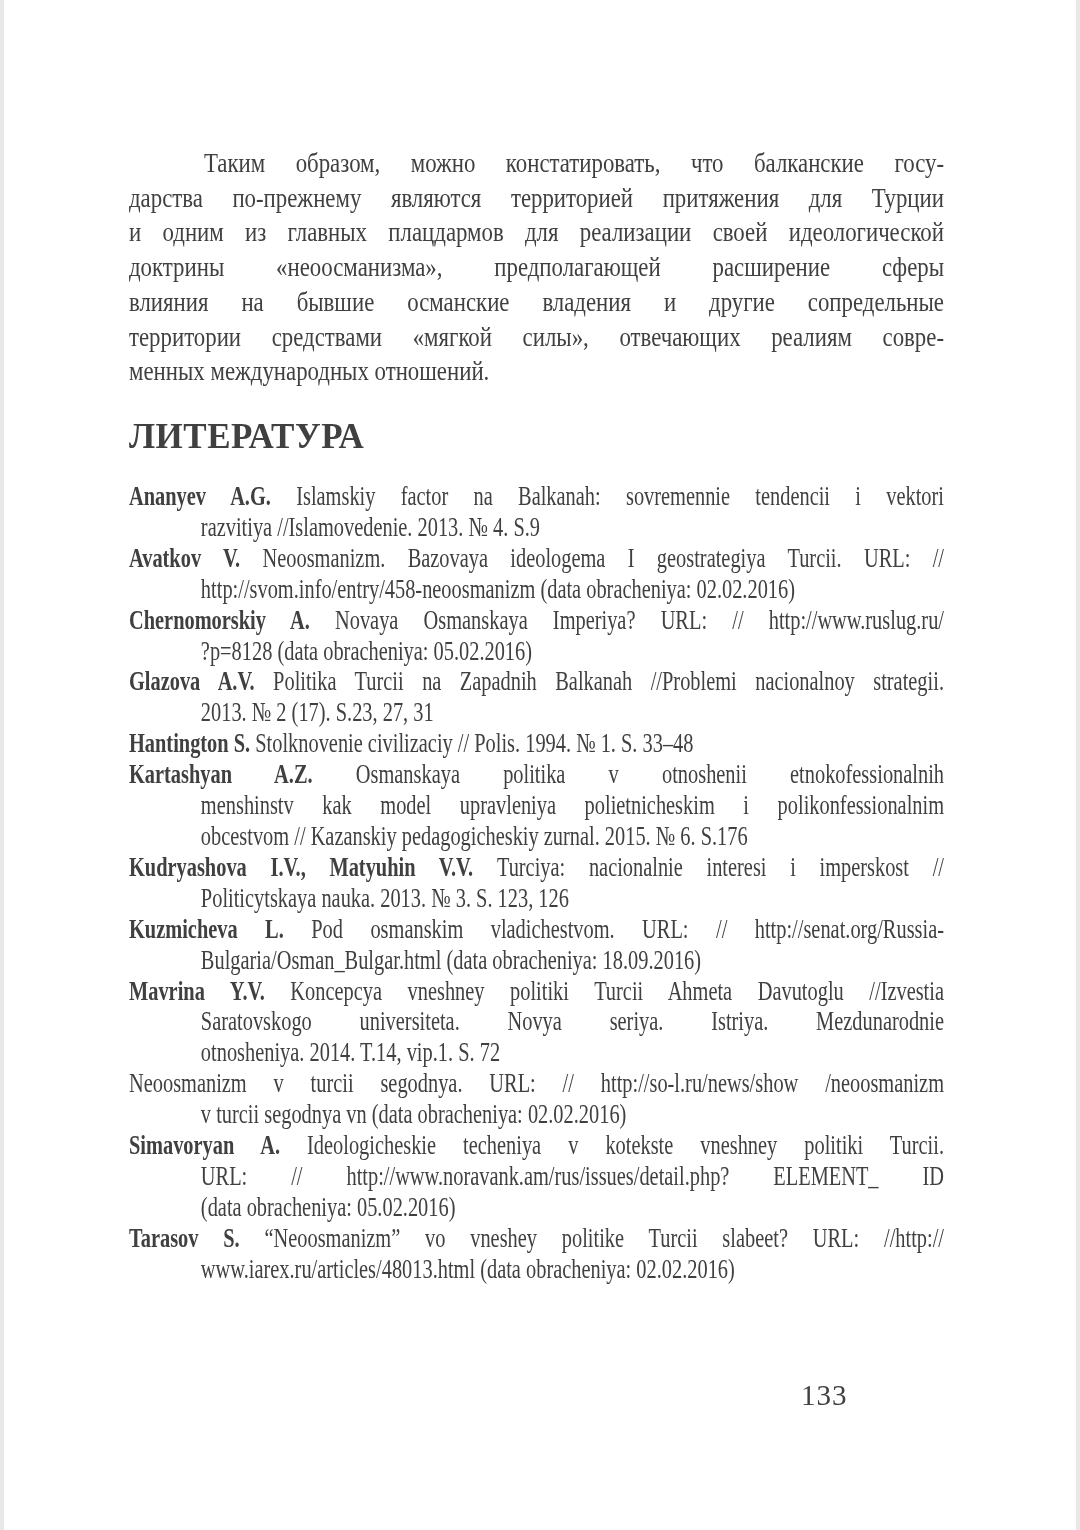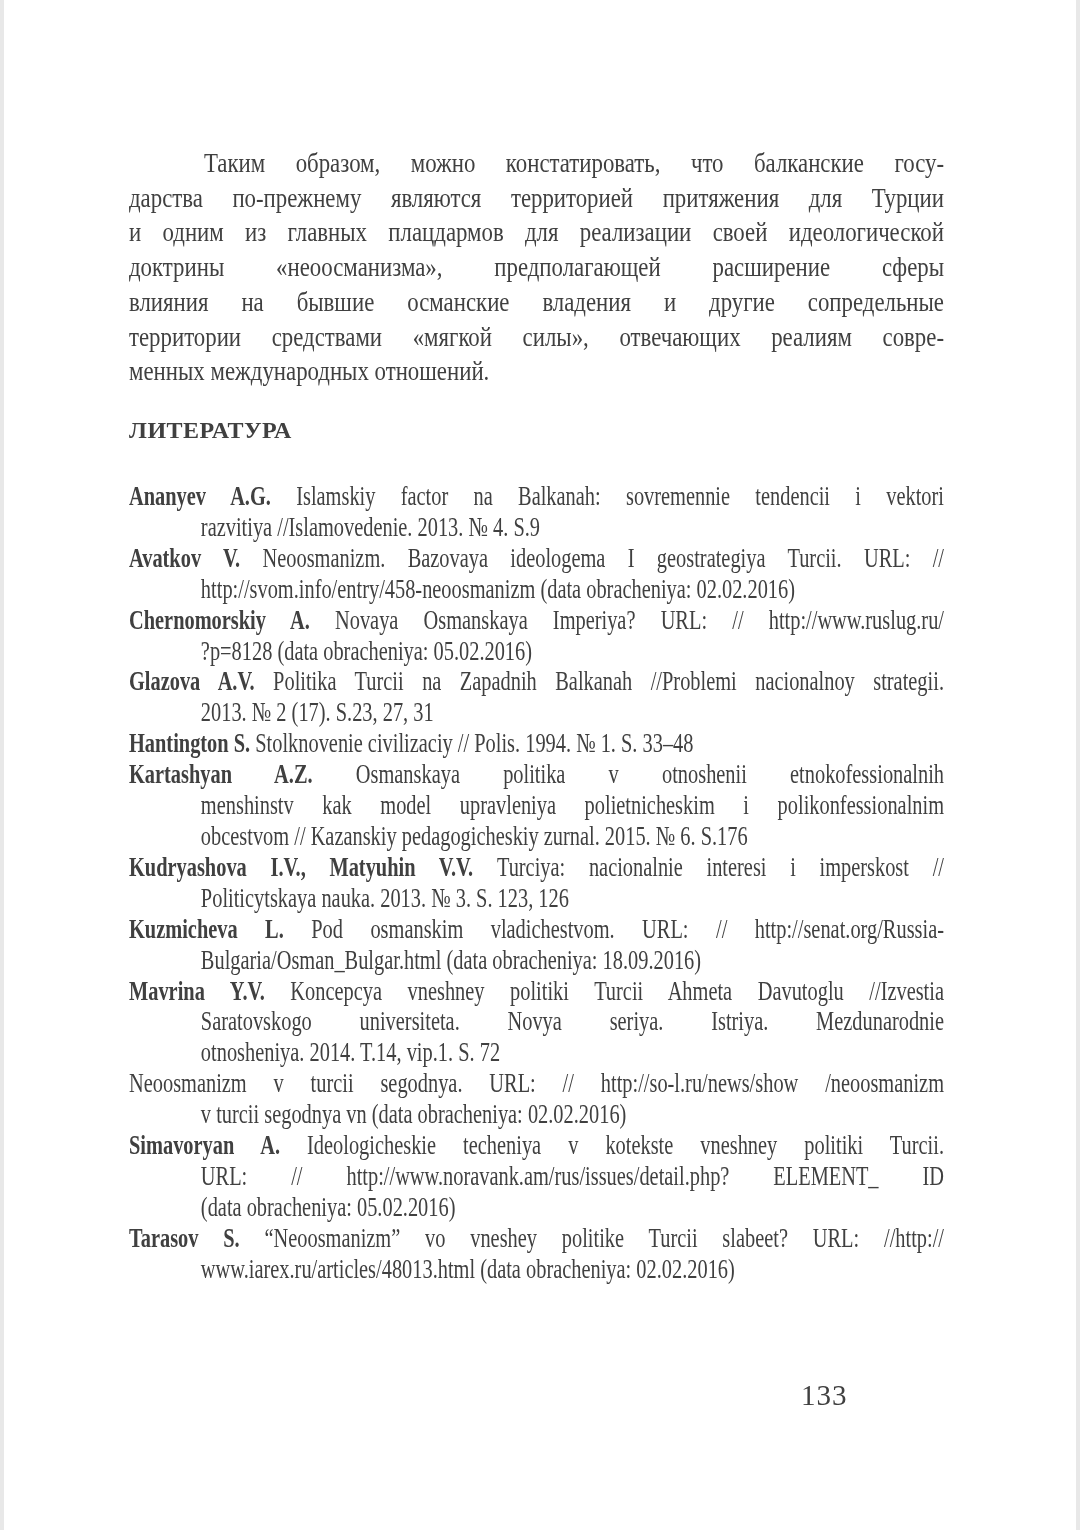--- a/index.html
+++ b/index.html
@@ -35,21 +35,21 @@
     white-space: normal;
   }
   .main-paragraph .line.first { text-indent: 92px; }
   .main-paragraph .line.last  { text-align-last: left; }
 
   
   .literature-heading {
     position: absolute;
     left: 125px;
     top: 417px;
-    font-size: 24px;
+    font-size: 35px;
     font-weight: bold;
     letter-spacing: 0.5px;
   }
 
   
   .bibliography {
     position: absolute;
     left: 125px;
     top: 481px;
     width: 1100px;

